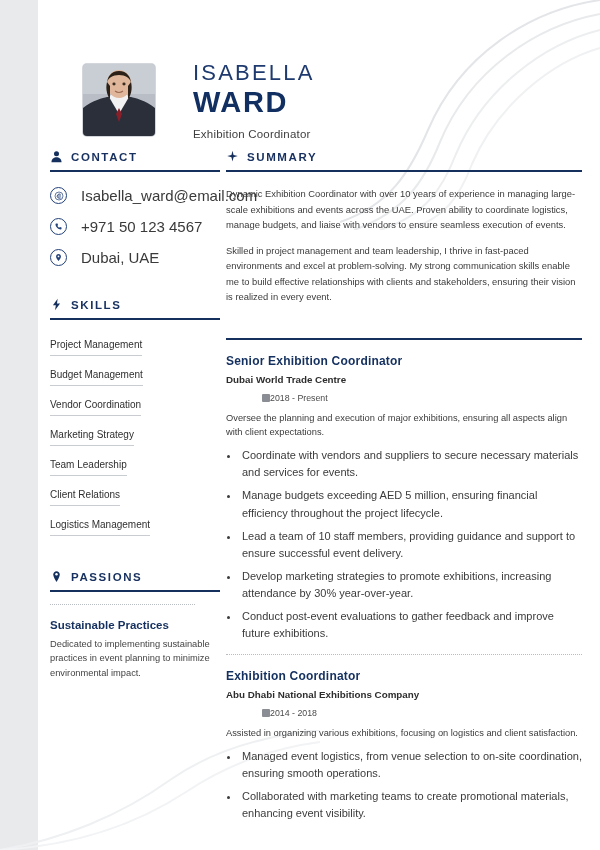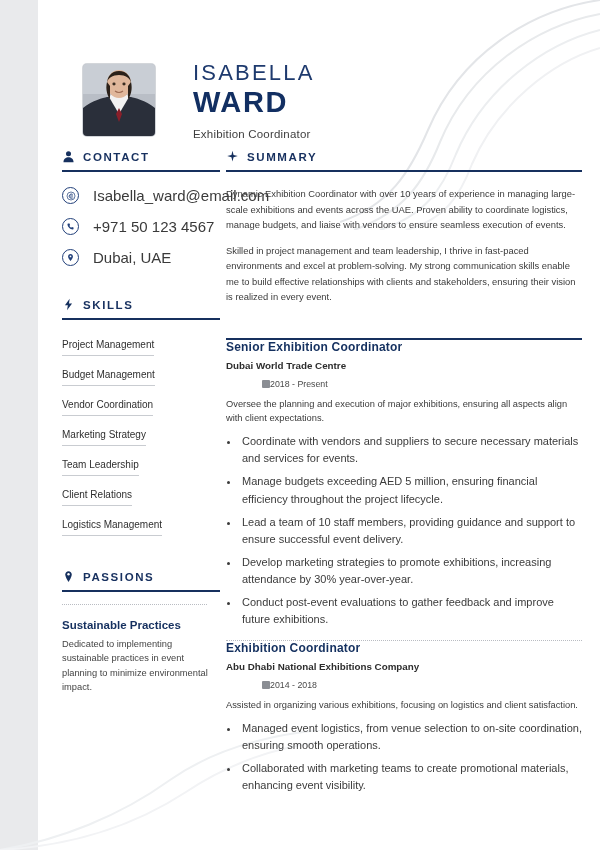--- a/index.html
+++ b/index.html
@@ -79,21 +79,21 @@
   }
   .job-title {
     font-size: 11.5px;
     color: #3f3f3f;
     margin-top: 9px;
     letter-spacing: .2px;
   }
 
   
   .cols { display: flex; }
-  .col-left { width: 182px; padding-left: 24px; }
+  .col-left { width: 182px; padding-left: 12px; }
   .col-right { width: 380px; padding-left: 6px; padding-right: 18px; }
 
   .sec-head {
     display: flex;
     align-items: center;
     gap: 8px;
     color: #17305f;
     font-size: 11.5px;
     font-weight: 700;
     letter-spacing: 1.6px;
@@ -158,21 +158,21 @@
   
   .para {
     font-size: 9.4px;
     line-height: 1.65;
     color: #3b3b3b;
     margin-top: 14px;
   }
   .para + .para { margin-top: 10px; }
 
   
-  .job { }
+  .job { margin-top: 14px; }
   .job-role {
     font-size: 12px;
     font-weight: 700;
     color: #14305f;
     letter-spacing: .2px;
   }
   .job-company {
     font-size: 9.8px;
     font-weight: 700;
     color: #2d2d2d;

